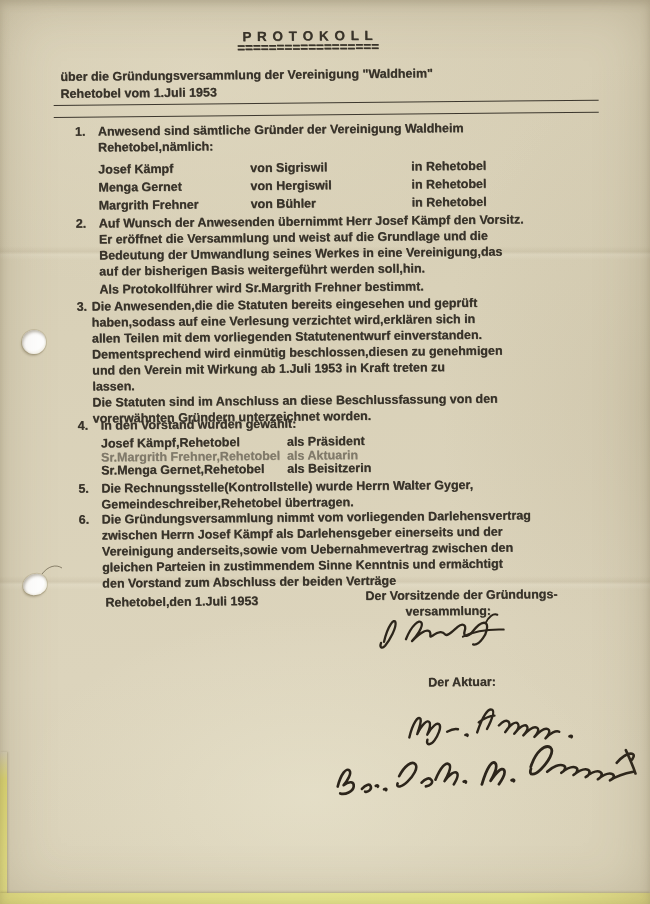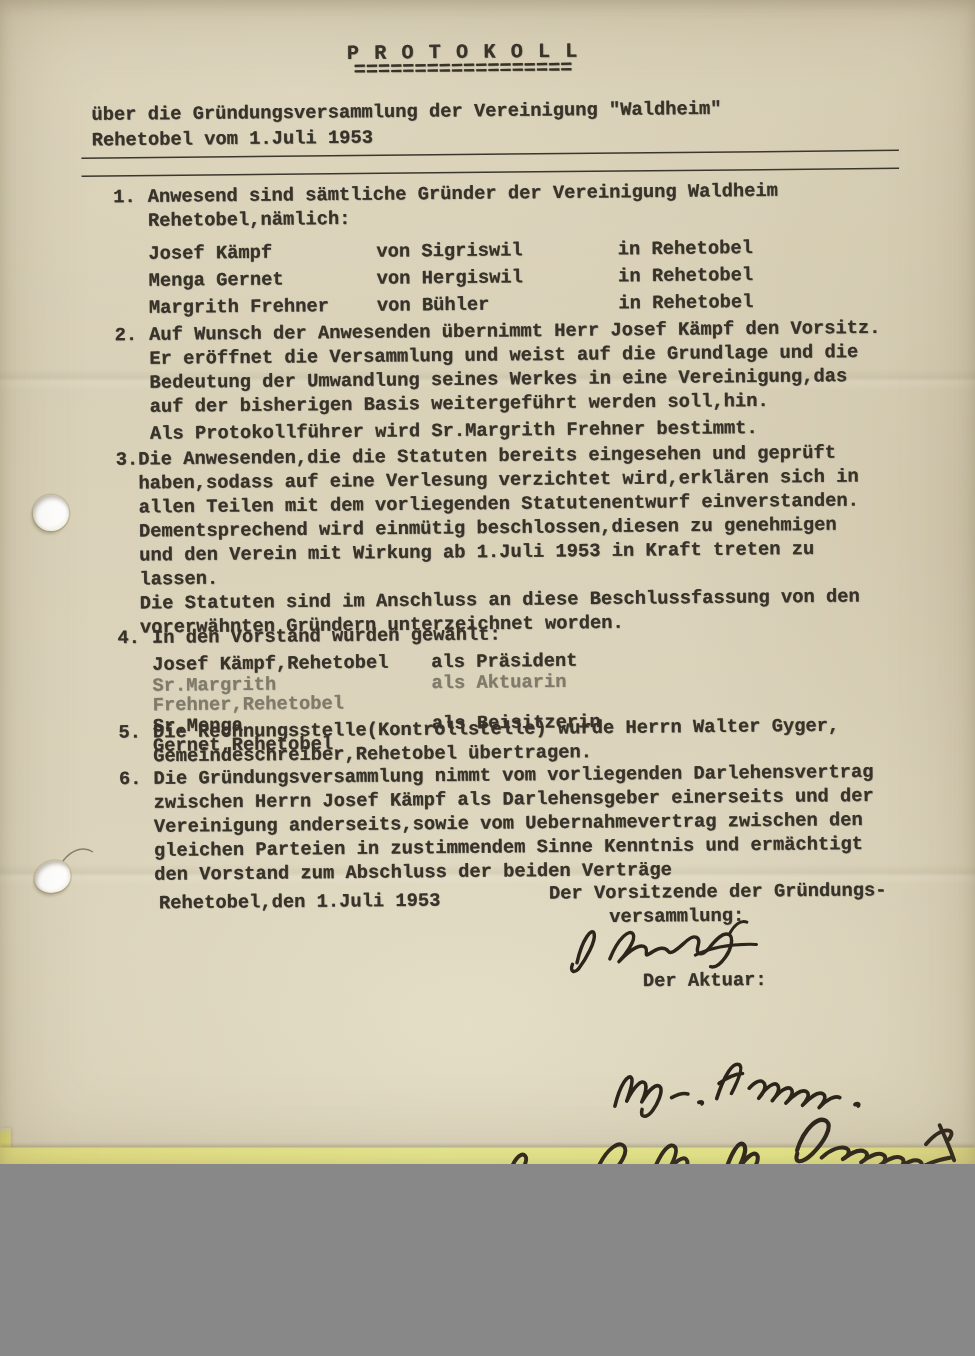--- a/index.html
+++ b/index.html
@@ -1,23 +1,23 @@
 <!DOCTYPE html>
 <html><head>
 <meta charset="utf-8">
 <style>
   html,body{margin:0;padding:0;background:#888;}
   .page{
-    position:relative;width:650px;height:776px;overflow:hidden;
+    position:relative;width:650px;height:904px;overflow:hidden;
     background:
       radial-gradient(ellipse 420px 260px at 48% 88%, rgba(240,236,215,.45), rgba(240,236,215,0) 70%),
       radial-gradient(ellipse 500px 300px at 30% 8%, rgba(228,221,198,.5), rgba(228,221,198,0) 75%),
       radial-gradient(ellipse 300px 500px at 100% 45%, rgba(190,179,150,.35), rgba(190,179,150,0) 70%),
       linear-gradient(173deg,#d5ccb2 0%, #d9d1b8 35%, #dcd4bc 70%, #d8d0b6 100%);
-    font-family:Liberation Mono, monospace;
+    font-family:Liberation Sans, sans-serif;
     color:#3a352c;
   }
   .page::after{
     content:"";position:absolute;inset:0;pointer-events:none;
     box-shadow:inset 0 0 55px rgba(115,100,70,.28), inset 0 3px 10px rgba(100,88,60,.25);
   }
   .crease{position:absolute;left:0;right:0;height:14px;pointer-events:none;
     background:linear-gradient(to bottom, rgba(110,96,66,0) 0%, rgba(110,96,66,.08) 40%, rgba(250,248,238,.14) 62%, rgba(110,96,66,0) 100%);}
   .crease.c1{top:246px;} .crease.c2{top:576px;}
   .edge-left{position:absolute;left:0;top:752px;bottom:0;width:7px;
@@ -58,21 +58,21 @@
   .f-name{width:152px;flex:none;} .f-origin{width:161px;flex:none;} .f-res{flex:1;}
 
   .board{margin-top:4px;line-height:13.5px;}
   .board-row{display:flex;}
   .b-name{width:186px;flex:none;} .b-role{flex:1;}
   .board-row.faded{opacity:.55;}
 
   .closing-date{position:absolute;left:104px;top:593px;}
   .chair-label{position:absolute;left:364px;top:590px;line-height:15px;}
   .chair-label2{position:absolute;left:404px;top:605px;text-align:right;}
-  .aktuar-label{position:absolute;left:426px;top:648px;}
+  .aktuar-label{position:absolute;left:426px;top:676px;}
 
   .sig{position:absolute;}
   .sig svg{display:block;overflow:visible;}
   .sig path{fill:none;stroke:#2c251b;stroke-linecap:round;stroke-linejoin:round;}
   .sig-chair{left:366px;top:610px;transform:rotate(-1deg);}
   .sig-aktuar{left:396px;top:694px;transform:rotate(-2deg);}
   .sig-beisitzer{left:322px;top:740px;transform:rotate(-3.5deg);}
 </style>
 </head>
 <body>

